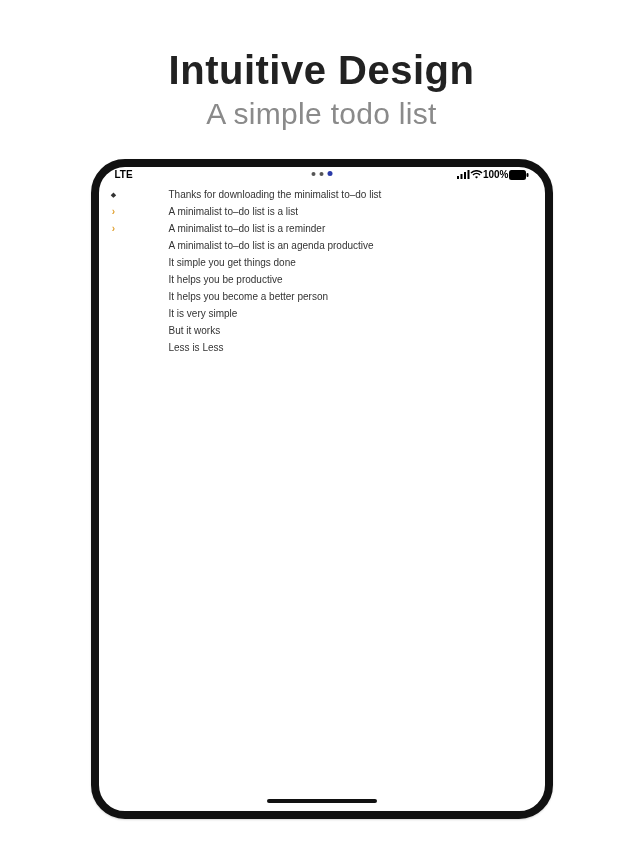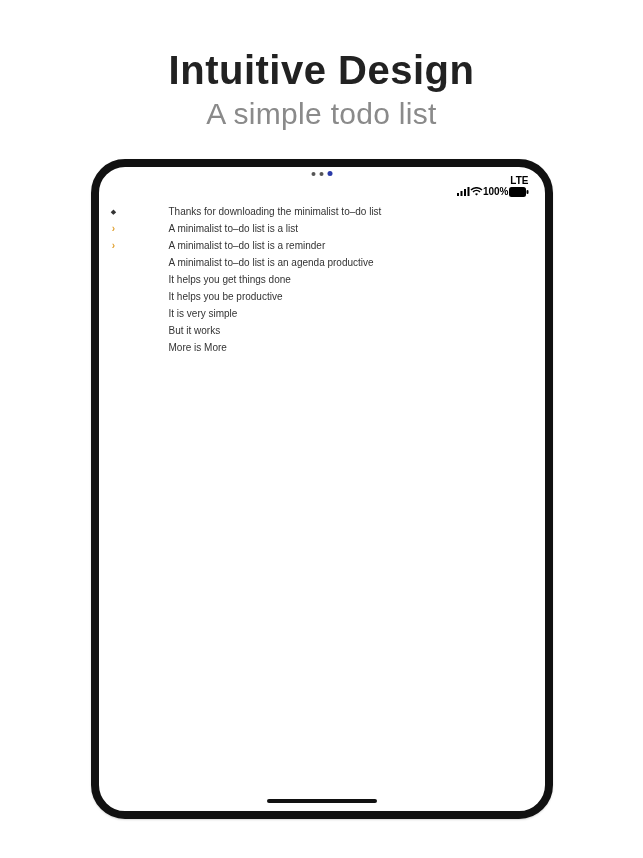--- a/index.html
+++ b/index.html
@@ -49,25 +49,24 @@
       display: flex;
       align-items: center;
       gap: 4px;
     }
     .notch .dot { width: 4px; height: 4px; border-radius: 50%; background: #555; }
     .notch .lens { width: 5px; height: 5px; border-radius: 50%; background: #2a3aa8; }
     .status-bar {
       display: flex;
       justify-content: space-between;
       align-items: flex-end;
-      padding: 8px 16px 6px 16px;
+      padding: 2px 16px 6px 16px;
       font-size: 10px;
       font-weight: 700;
       color: #000;
-      flex-direction: column;
     }
     .status-right { display: flex; align-items: center; gap: 0; }
     .status-right svg { display: block; }
     .list {
       padding: 0 0 0 6px;
     }
     .list-row {
       display: flex;
       align-items: center;
       padding: 3px 8px 3px 4px;
@@ -143,34 +142,38 @@
       <div class="list-row">
         <span class="bullet chevron">›</span>
         <span>A minimalist to–do list is a reminder</span>
       </div>
       <div class="list-row">
         <span class="bullet none"></span>
         <span>A minimalist to–do list is an agenda productive</span>
       </div>
       <div class="list-row">
         <span class="bullet none"></span>
-        <span>It helps you get things done</span>
+        <span>It simple you get things done</span>
       </div>
       <div class="list-row">
         <span class="bullet none"></span>
         <span>It helps you be productive</span>
+      </div>
+      <div class="list-row">
+        <span class="bullet none"></span>
+        <span>It helps you become a better person</span>
       </div>
       <div class="list-row">
         <span class="bullet none"></span>
         <span>It is very simple</span>
       </div>
       <div class="list-row">
         <span class="bullet none"></span>
         <span>But it works</span>
       </div>
       <div class="list-row">
         <span class="bullet none"></span>
-        <span>More is More</span>
+        <span>Less is Less</span>
       </div>
     </div>
 
   <div class="home-indicator"></div>
 </div>
 
 </body></html>

